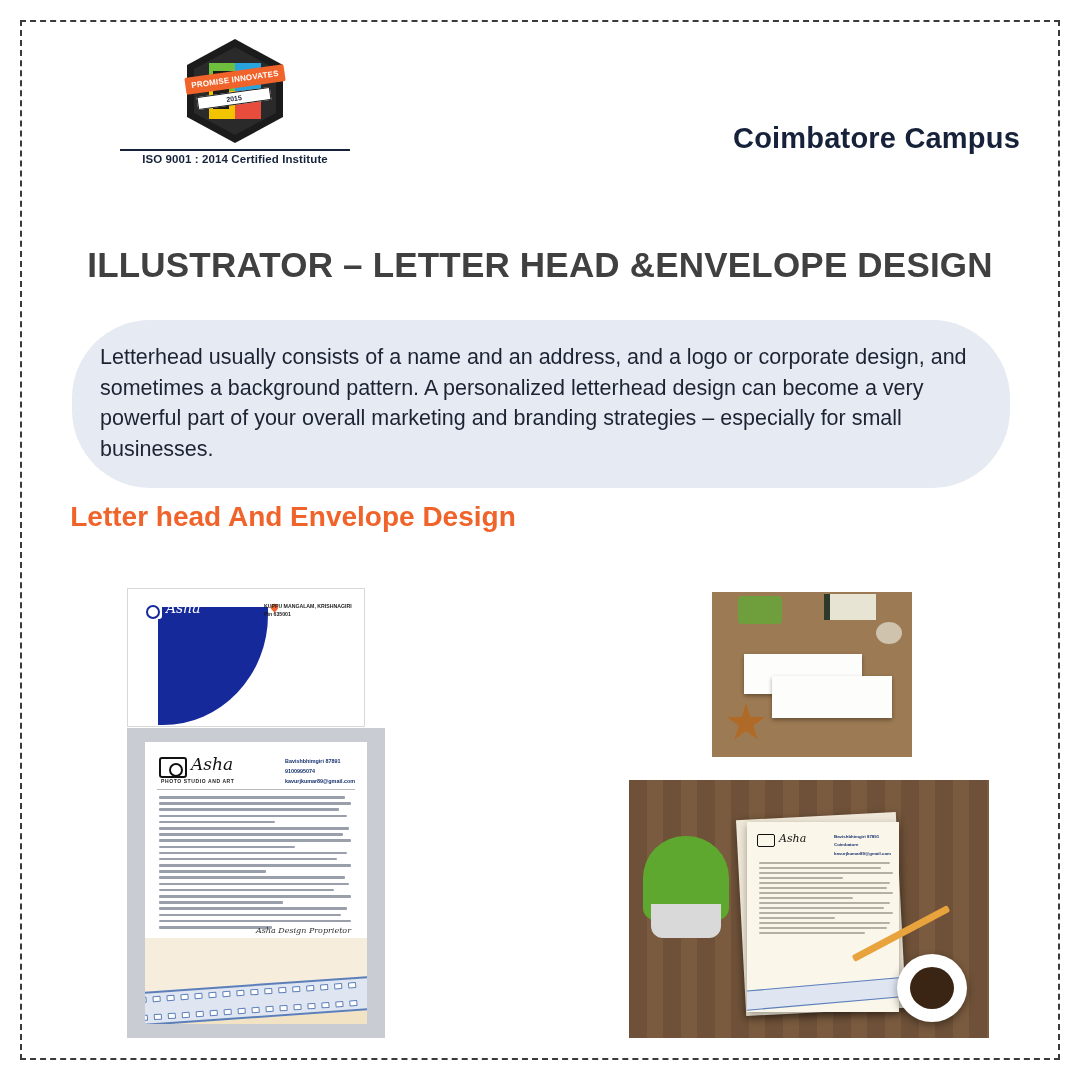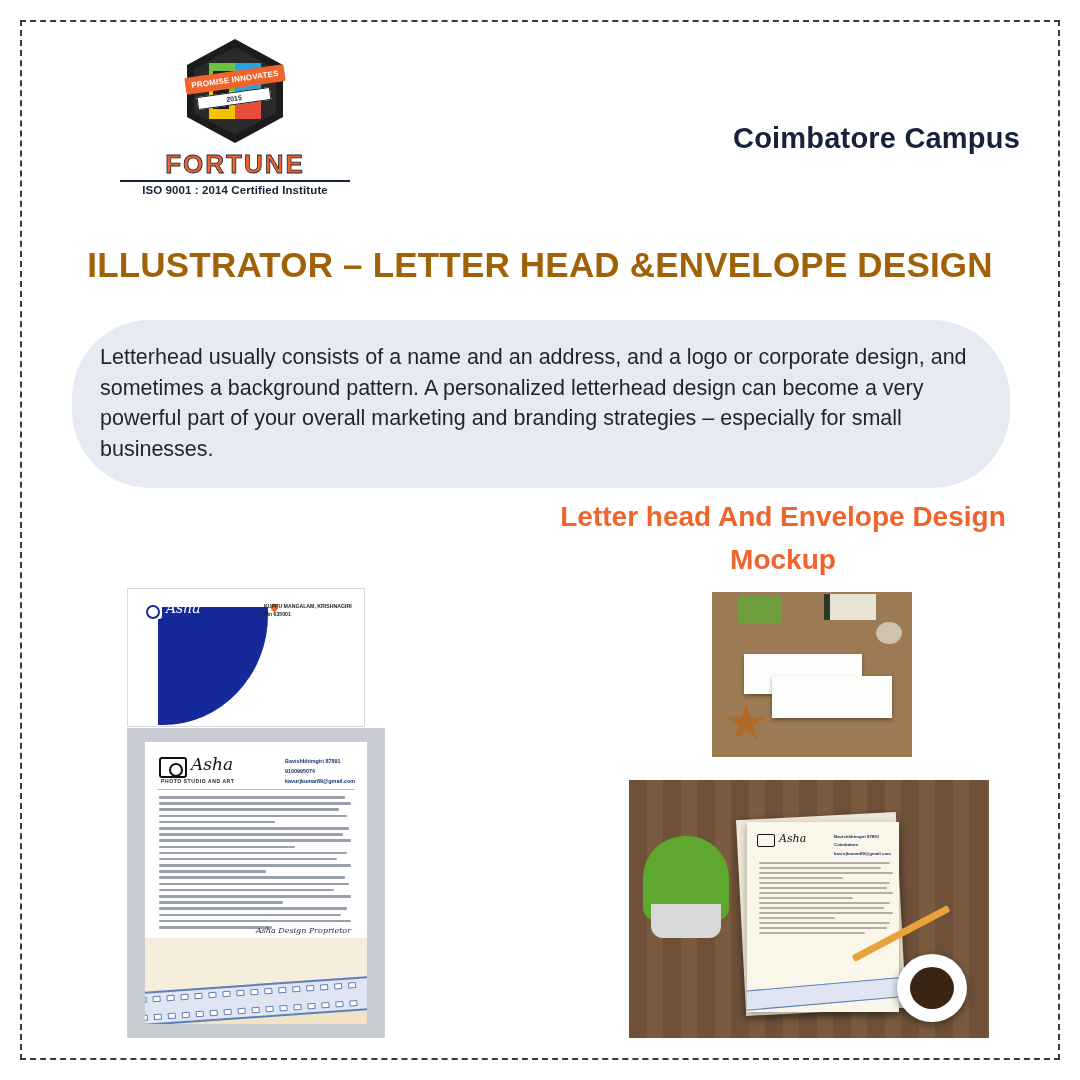--- a/index.html
+++ b/index.html
@@ -130,21 +130,21 @@
 
   
   .main-title {
     position: absolute;
     left: 0;
     right: 0;
     top: 245px;
     text-align: center;
     font-size: 35px;
     font-weight: bold;
-    color: #a16207;
+    color: #404040;
     letter-spacing: .2px;
   }
 
   
   .desc-box {
     position: absolute;
     left: 72px;
     top: 320px;
     width: 938px;
     padding: 22px 28px 24px 28px;
@@ -518,32 +518,31 @@
             <polygon points="30,28 56,28 56,56 30,56" fill="#6fbf3f"></polygon>
             <polygon points="56,28 82,28 82,56 56,56" fill="#27a3dd"></polygon>
             <polygon points="30,56 56,56 56,84 30,84" fill="#f2c400"></polygon>
             <polygon points="56,56 82,56 82,84 56,84" fill="#e84c3d"></polygon>
             <polygon points="34,36 70,36 70,46 50,46 50,74 34,74" fill="#1b1b1b"></polygon>
           </svg>
         </div>
         <div class="logo-ribbon">PROMISE INNOVATES</div>
         <div class="logo-ribbon2">2015</div>
       </div>
-      <div class="logo-name">FORTUNE</div>
       <div class="logo-iso">ISO 9001 : 2014 Certified Institute</div>
     </div>
 
     <div class="campus">Coimbatore Campus</div>
   </div>
 
   <div class="main-title">ILLUSTRATOR – LETTER HEAD &amp;ENVELOPE DESIGN</div>
 
   <div class="desc-box">Letterhead usually consists of a name and an address, and a logo or corporate design, and sometimes a background pattern. A personalized letterhead design can become a very powerful part of your overall marketing and branding strategies – especially for small businesses.</div>
 
-  <div class="col-head right">Letter head And Envelope Design Mockup</div>
+  <div class="col-head left">Letter head And Envelope Design</div>
 
   <div class="art-left">
 
     <div class="env-card">
       <div class="env-blue"></div>
       <div class="env-logo">
         <div class="env-cam"></div>
         <div class="env-word">Asha</div>
       </div>
       <div class="env-pin"></div>

